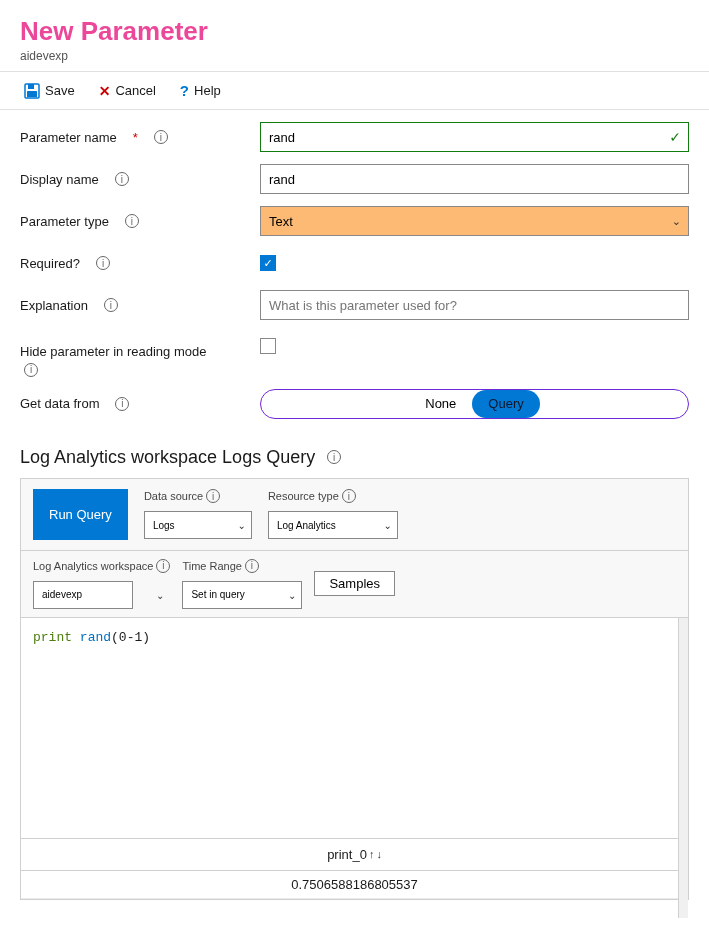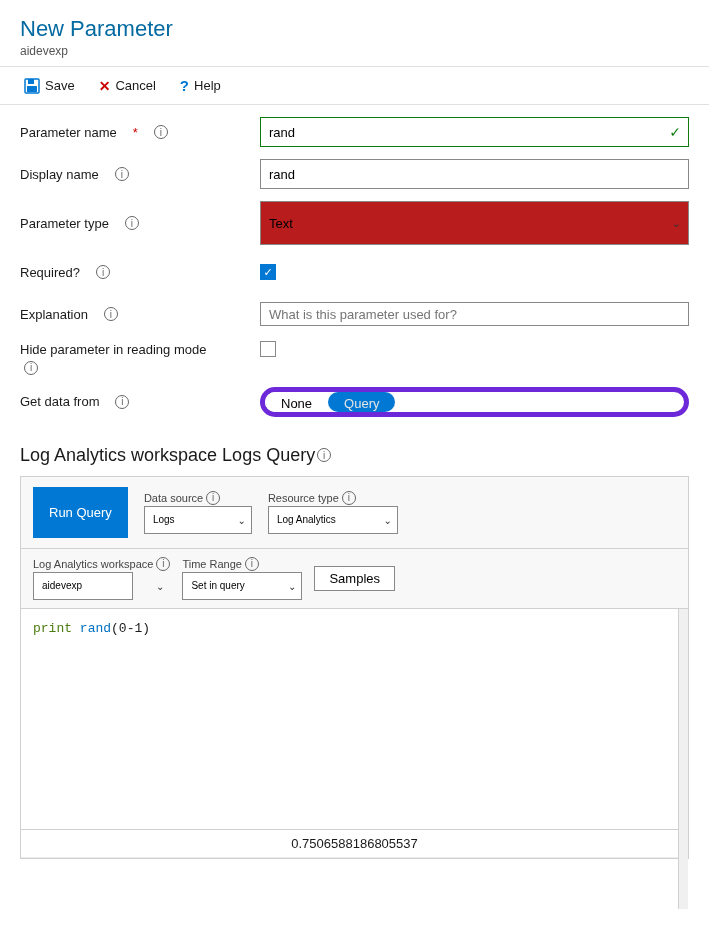--- a/index.html
+++ b/index.html
@@ -9,23 +9,23 @@
       color: #1a1a1a;
       background: #fff;
       width: 709px;
       min-height: 942px;
     }
     .header {
       padding: 16px 20px 8px 20px;
       border-bottom: 1px solid #e0e0e0;
     }
     .header h1 {
-      font-size: 22px;
-      font-weight: 400;
-      color: #0369a1;
+      font-size: 26px;
+      font-weight: 700;
+      color: #ec4899;
     }
     .header .subtitle {
       font-size: 12px;
       color: #555;
       margin-top: 2px;
     }
     .toolbar {
       display: flex;
       align-items: center;
       gap: 16px;
@@ -100,25 +100,25 @@
       transform: translateY(-50%);
       color: #107c10;
       font-size: 14px;
     }
     .select-wrapper {
       position: relative;
       width: 100%;
     }
     .select-input {
       width: 100%;
-      height: 44px;
+      height: 30px;
       border: 1px solid #8a8886;
       padding: 0 28px 0 8px;
       font-size: 13px;
-      background: #b91c1c;
+      background: #fdba74;
       appearance: none;
       cursor: pointer;
       outline: none;
     }
     .select-chevron {
       position: absolute;
       right: 8px;
       top: 50%;
       transform: translateY(-50%);
       pointer-events: none;
@@ -137,21 +137,21 @@
       align-items: center;
       justify-content: center;
     }
     .checked-box::after {
       content: '✓';
       color: white;
       font-size: 11px;
     }
     .explanation-input {
       width: 100%;
-      height: 24px;
+      height: 30px;
       border: 1px solid #8a8886;
       padding: 4px 8px;
       font-size: 13px;
       color: #a0a0a0;
       outline: none;
     }
     .unchecked-box {
       width: 16px; height: 16px;
       border: 1px solid #8a8886;
       display: inline-block;
@@ -167,59 +167,61 @@
       display: flex;
       align-items: center;
     }
     .hide-param-label {
       width: 240px;
       font-size: 13px;
       display: flex;
       align-items: center;
       gap: 4px;
       flex-shrink: 0;
+      margin-top: 12px;
     }
     .hide-param-info {
       margin-top: 2px;
       margin-left: 4px;
     }
     .get-data-row {
       display: flex;
       align-items: center;
       margin-bottom: 16px;
     }
     .toggle-group {
       display: flex;
       align-items: center;
-      border: 5px solid #6d28d9;
+      border: 1px solid #6d28d9;
       border-radius: 20px;
       overflow: hidden;
       height: 30px;
+      justify-content: center;
     }
     .toggle-option {
       padding: 4px 16px;
       font-size: 13px;
       cursor: pointer;
       background: #fff;
       border: none;
       height: 100%;
     }
     .toggle-option.active {
       background: #0078d4;
-      color: #e5e5e5;
+      color: #0f172a;
       border-radius: 20px;
     }
     .section-title {
       font-size: 18px;
       font-weight: 400;
       color: #1a1a1a;
       padding: 0 36px 10px 20px;
       display: flex;
       align-items: center;
-      gap: 2px;
+      gap: 12px;
     }
     .query-panel {
       margin: 0 20px;
       border: 1px solid #d0d0d0;
       background: #f8f8f8;
     }
     .query-panel-header {
       padding: 10px 12px;
       display: flex;
       align-items: center;
@@ -233,21 +235,21 @@
       color: white;
       border: none;
       padding: 18px 16px;
       font-size: 13px;
       cursor: pointer;
       font-weight: 500;
     }
     .datasource-group {
       display: flex;
       flex-direction: column;
-      gap: 1px;
+      gap: 8px;
     }
     .datasource-label {
       font-size: 11px;
       color: #444;
       display: flex;
       align-items: center;
       gap: 3px;
     }
     .small-select-wrapper {
       position: relative;
@@ -544,20 +546,25 @@
         <span class="kw-print">print</span>
         <span> </span>
         <span class="kw-func">rand</span><span>(0-1)</span>
       </div>
     </div>
     <div class="scrollbar-area"></div>
   </div>
 
   <div class="results-wrapper">
     <div class="results-area">
+      <div class="results-header">
+        <span>print_0</span>
+        <span class="sort-icon">↑</span>
+        <span class="sort-icon">↓</span>
+      </div>
       <div class="results-row">
         <span>0.7506588186805537</span>
       </div>
     </div>
     <div class="scrollbar-right" style="height:80px;right:0;top:0;position:absolute;"></div>
   </div>
 
 </div>
 
 </body></html>

